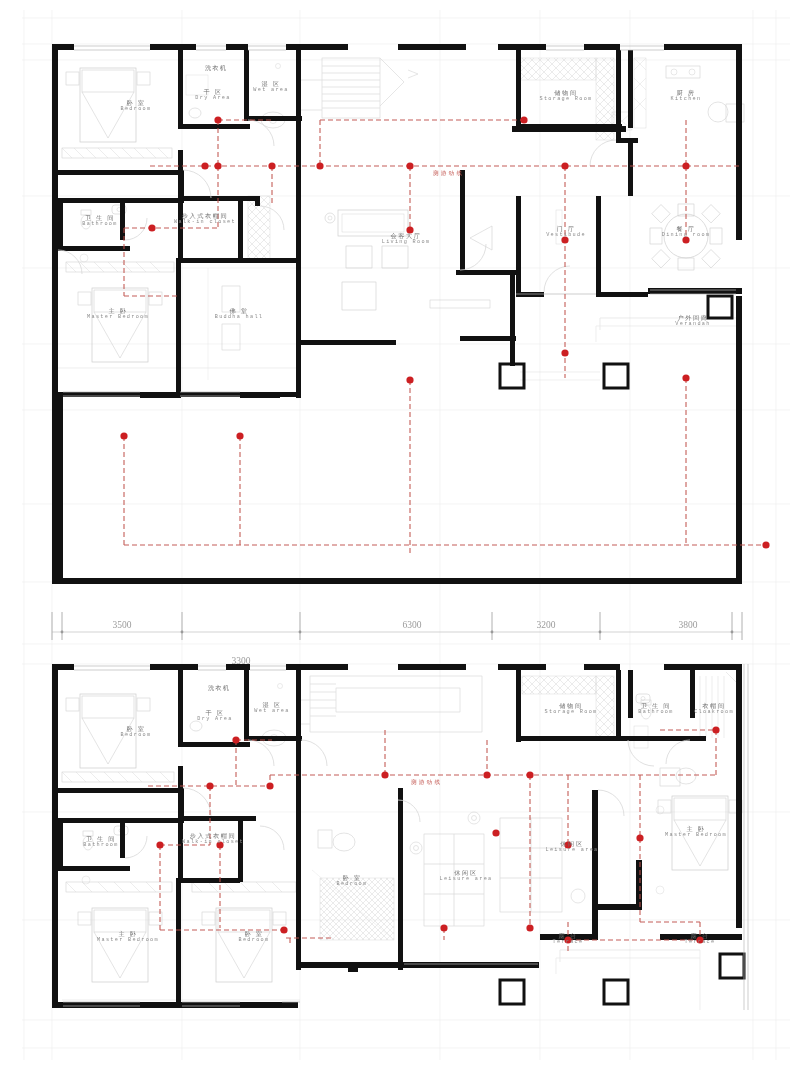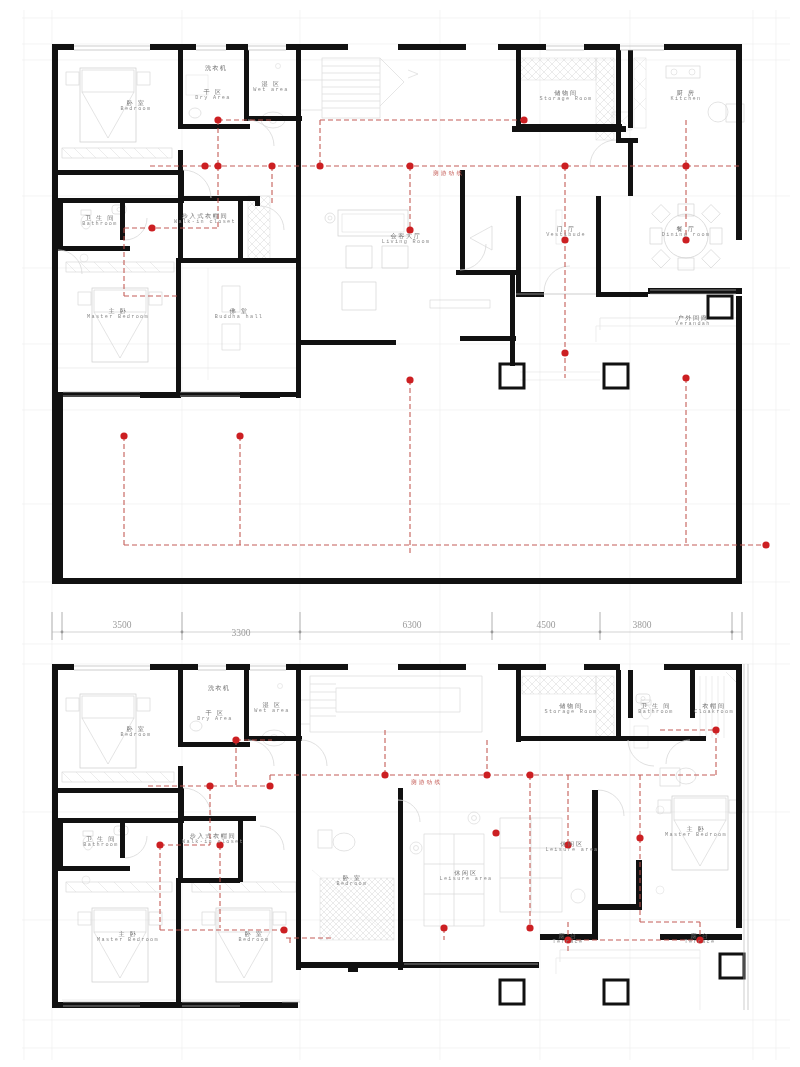--- a/index.html
+++ b/index.html
@@ -707,22 +707,22 @@
         <span class="cn">露 台</span>
         <span class="en">Terrace</span>
       </div>
       <div class="lbl" style="left: 640px; top: 933px; width: 120px;">
         <span class="cn">露 台</span>
         <span class="en">Terrace</span>
       </div>
     </div>
   <div id="dimLabels">
       <div class="dimlbl" style="left: 82px; top: 620px; width: 80px;">3500</div>
-      <div class="dimlbl" style="left: 201px; top: 628px; width: 80px; text-align: center;">3300</div>
+      <div class="dimlbl" style="left: 201px; top: 656px; width: 80px; text-align: center;">3300</div>
       <div class="dimlbl" style="left: 372px; top: 620px; width: 80px;">6300</div>
-      <div class="dimlbl" style="left: 506px; top: 620px; width: 80px;">4500</div>
-      <div class="dimlbl" style="left: 602px; top: 620px; width: 80px;">3800</div>
+      <div class="dimlbl" style="left: 506px; top: 620px; width: 80px;">3200</div>
+      <div class="dimlbl" style="left: 648px; top: 620px; width: 80px;">3800</div>
     </div>
 
   <div class="routelbl" style="left:433px;top:170px;">测游动线</div>
   <div class="routelbl" style="left:411px;top:779px;">测游动线</div>
 
 </div>
 
 </body></html>

